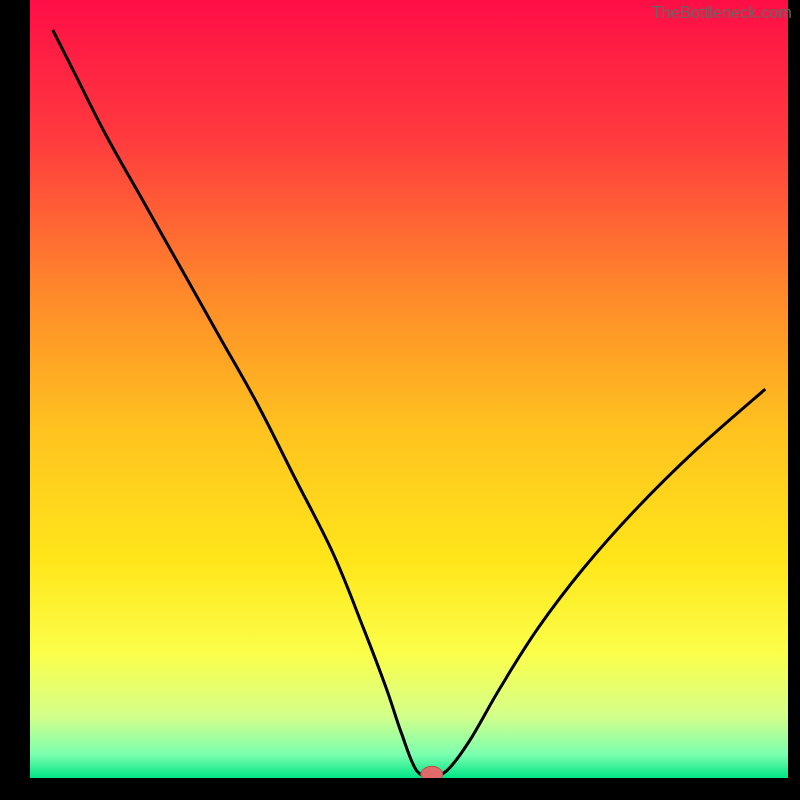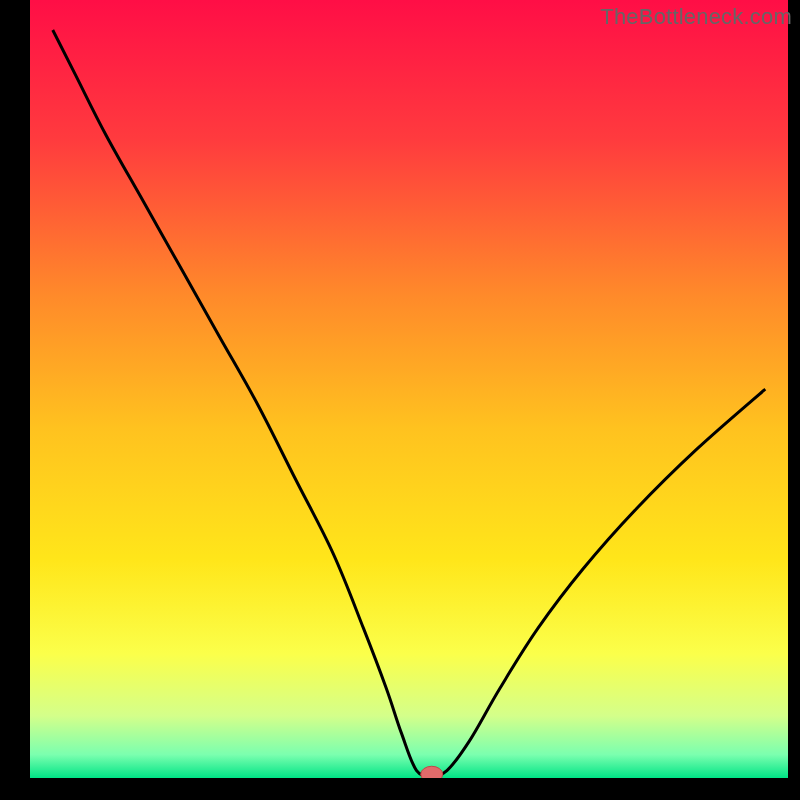--- a/index.html
+++ b/index.html
@@ -14,21 +14,21 @@
   .wrapper {
     position: relative;
     width: 800px;
     height: 800px;
   }
   .watermark {
     position: absolute;
     top: 4px;
     right: 8px;
     color: #666;
-    font-size: 22px;
+    font-size: 16px;
     font-weight: 500;
     z-index: 10;
     letter-spacing: 0.2px;
   }
   svg {
     display: block;
   }
 </style>
 </head>
 <body>

